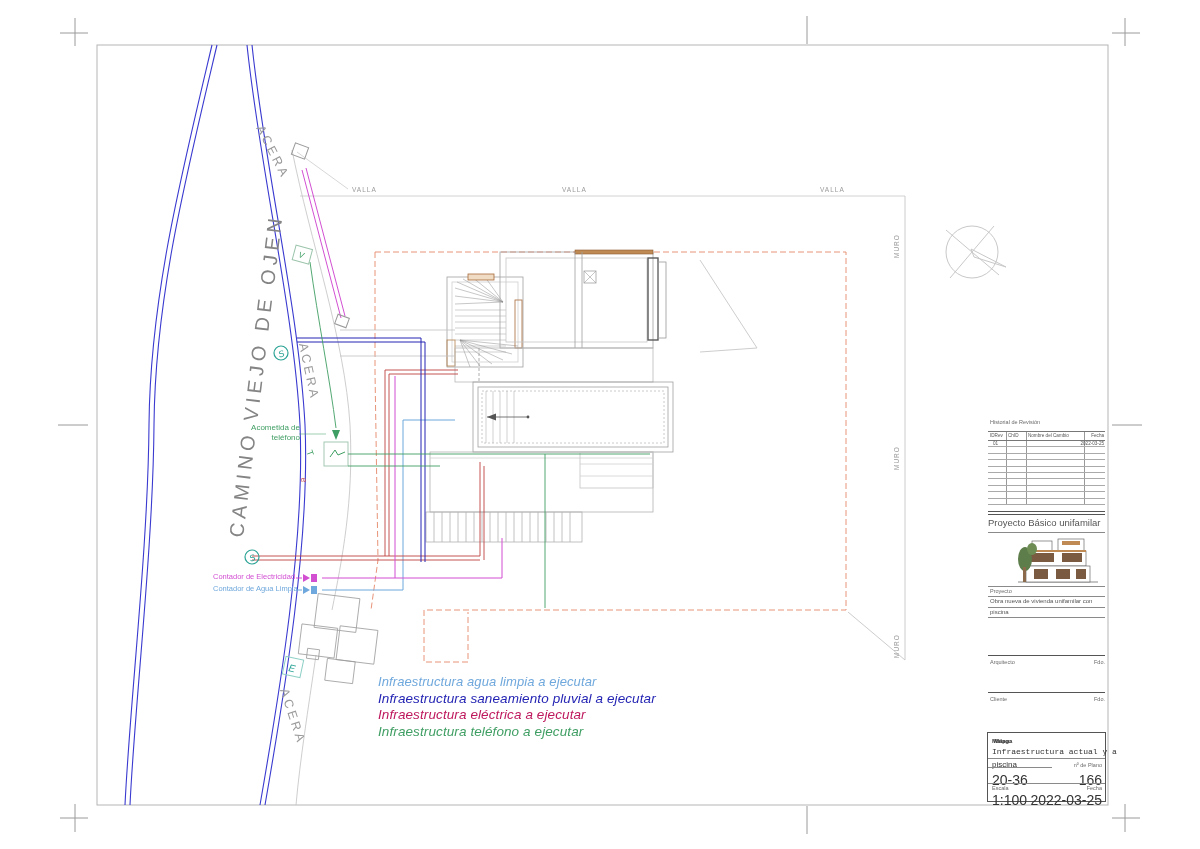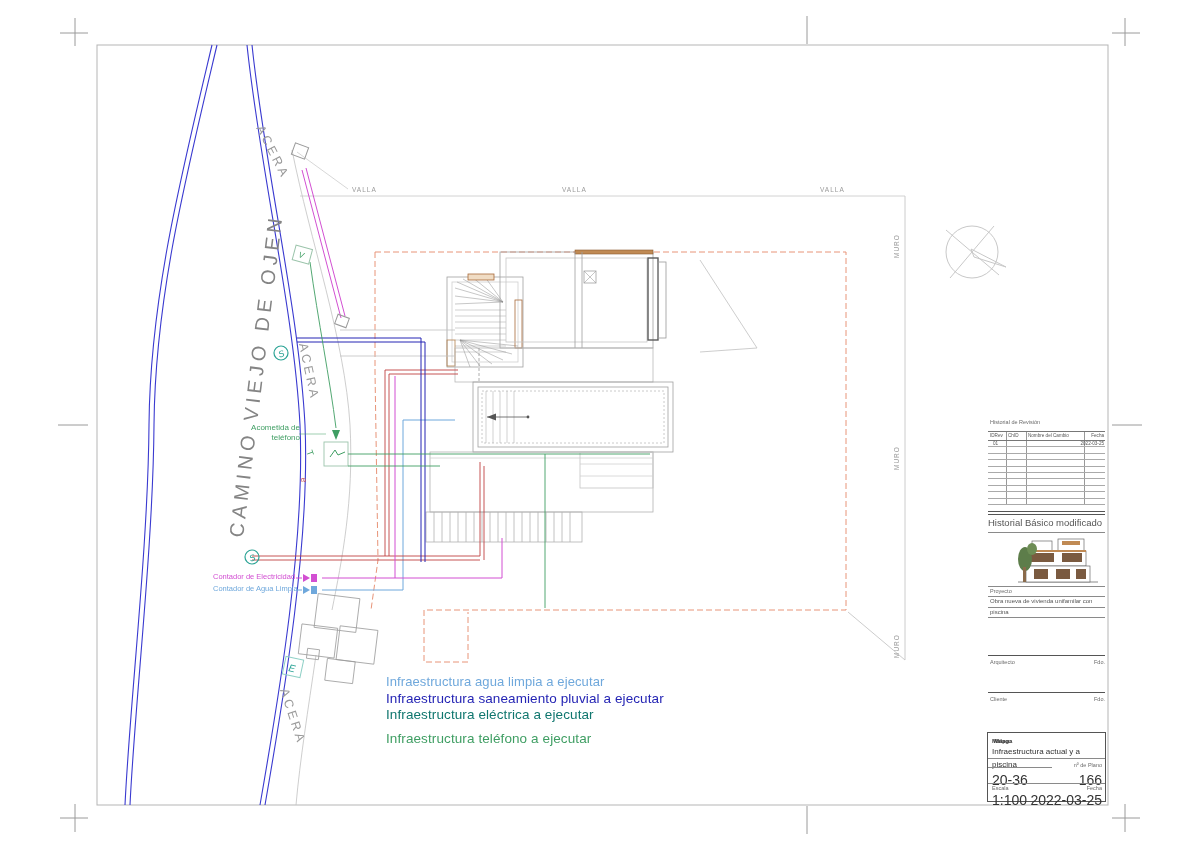--- a/index.html
+++ b/index.html
@@ -2,21 +2,21 @@
 <html><head>
 <meta charset="utf-8">
 <style>
   * { margin:0; padding:0; box-sizing:border-box; }
   html,body { background:#fff; }
   body { font-family:"Liberation Sans", sans-serif; }
   .page { position:relative; width:1200px; height:849px; background:#fff; overflow:hidden; }
   .plan-svg { position:absolute; left:0; top:0; }
 
   
-  .legend { position:absolute; left:386px; top:674px; width:300px; }
+  .legend { position:absolute; left:378px; top:674px; width:300px;font-style:italic; }
   .legend-item { font-size:13px; line-height:16.5px; letter-spacing:0.1px; white-space:nowrap; }
   .legend-item.b { font-size:13.5px; }
 
   
   .ann { position:absolute; font-size:7.5px; line-height:8.5px; text-align:right; white-space:nowrap; }
   .ann-acometida { left:228px; top:423px; width:72px; font-size:8px; line-height:9.5px; }
 
   
   .tb { position:absolute; left:988px; top:416px; width:117px; height:390px; color:#555; }
   .tb .abs { position:absolute; }
@@ -292,22 +292,22 @@
 <div class="ann ann-acometida" style="color:#3f9e63;">
   <div>Acometida de</div>
   <div>teléfono</div>
 </div>
 <div class="ann" style="left: 213px; top: 573px; width: 82px; color: rgb(210, 79, 210);">Contador de Electricidad</div>
 <div class="ann" style="left: 213px; top: 585px; width: 82px; color: rgb(111, 168, 220);">Contador de Agua Limpia</div>
 
 <div class="legend">
   <div class="legend-item" style="color: rgb(111, 168, 220);">Infraestructura agua limpia a ejecutar</div>
   <div class="legend-item b" style="color: rgb(36, 36, 180);">Infraestructura saneamiento pluvial a ejecutar</div>
-  <div class="legend-item b" style="color: #0f766e;">Infraestructura eléctrica a ejecutar</div>
-  <div class="legend-item b" style="color: rgb(63, 158, 99); margin-top: 7px;">Infraestructura teléfono a ejecutar</div>
+  <div class="legend-item b" style="color: #be185d;">Infraestructura eléctrica a ejecutar</div>
+  <div class="legend-item b" style="color: rgb(63, 158, 99);">Infraestructura teléfono a ejecutar</div>
 </div>
 
 <div class="tb">
   <div class="abs tb-small" style="left:2px; top:3px;">Historial de Revisión</div>
 
   <div class="revtable">
     <div class="vline" style="left:18px;"></div>
     <div class="vline" style="left:38px;"></div>
     <div class="vline" style="left:96px;"></div>
     <div class="hrow">
@@ -326,21 +326,21 @@
         <div class="row"></div>
     <div class="row"></div>
         <div class="row"></div>
         <div class="row"></div>
         <div class="row"></div>
     <div class="row"></div>
   </div>
 
   <div class="rule dark" style="top:95px;"></div>
   <div class="rule dark" style="top:97.5px;"></div>
-  <div class="abs phase" style="left:0; top:101px;">Historial Básico modificado</div>
+  <div class="abs phase" style="left:0; top:101px;">Proyecto Básico unifamilar</div>
   <div class="rule" style="top:116px;"></div>
 
   <svg class="abs" style="left:30px; top:121px;" width="80" height="48" viewBox="0 0 80 48">
     <line x1="0" y1="45" x2="80" y2="45" stroke="#8a8a8a" stroke-width="1"></line>
     <rect x="14" y="4" width="20" height="10" fill="#fff" stroke="#6a6a6a" stroke-width="0.7"></rect>
     <rect x="40" y="2" width="26" height="12" fill="#fff" stroke="#6a6a6a" stroke-width="0.7"></rect>
     <rect x="10" y="14" width="58" height="15" fill="#fff" stroke="#6a6a6a" stroke-width="0.7"></rect>
     <rect x="8" y="29" width="64" height="16" fill="#fff" stroke="#6a6a6a" stroke-width="0.7"></rect>
     <rect x="12" y="16" width="24" height="9" fill="#7a5a40"></rect>
     <rect x="44" y="16" width="20" height="9" fill="#7a5a40"></rect>
@@ -368,21 +368,21 @@
 
   <div class="rule dark" style="top:276px;"></div>
   <div class="abs tb-small" style="left:2px; top:280px;">Cliente</div>
   <div class="fdo" style="top:280px;">Fdo.</div>
 
   <div class="sheetbox">
     <div class="overlayname">
       <span>Málaga</span>
       <span class="o2">Mapa:</span>
     </div>
-    <div class="abs stitle" style="left:4px; top:14px;">Infraestructura actual y a</div>
+    <div class="abs stitle" style="left:4px; top:14px;font-family:Liberation Mono, monospace;">Infraestructura actual y a</div>
     <div class="rule" style="top:25px;"></div>
     <div class="abs stitle" style="left:4px; top:27px;">piscina</div>
     <div class="rule" style="top:34px; width:55%;"></div>
     <div class="abs tb-small" style="right:3px; top:29px;">nº de Plano</div>
     <div class="abs snum" style="left:4px; top:39px;">20-36</div>
     <div class="abs snum" style="right:3px; top:39px;">166</div>
     <div class="rule" style="top:50px;"></div>
     <div class="abs tb-small" style="left:4px; top:52px;">Escala</div>
     <div class="abs tb-small" style="right:3px; top:52px;">Fecha</div>
     <div class="abs snum" style="left:4px; top:59px;text-align:center;">1:100</div>

